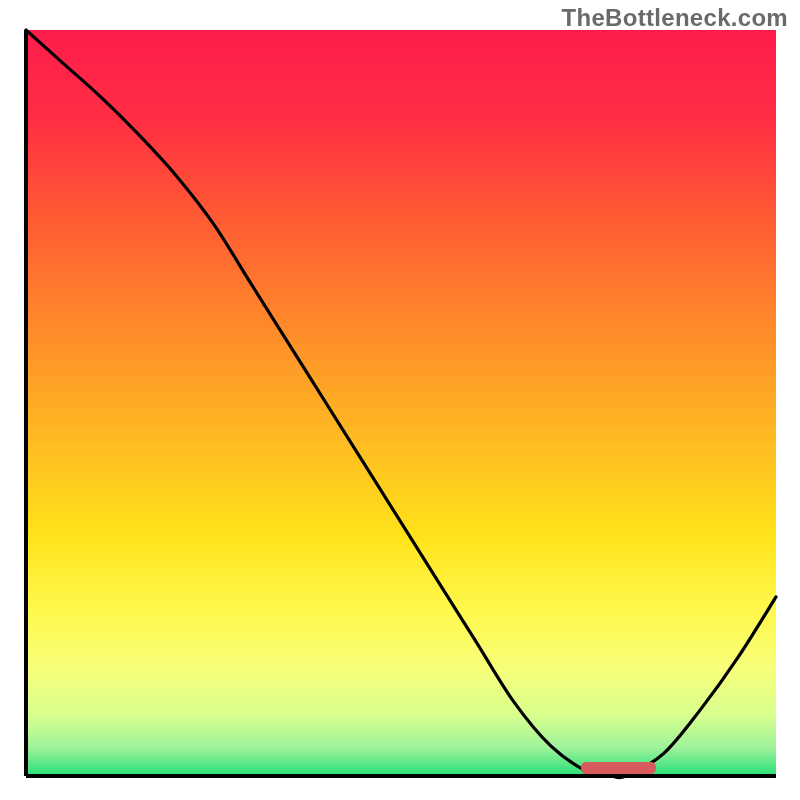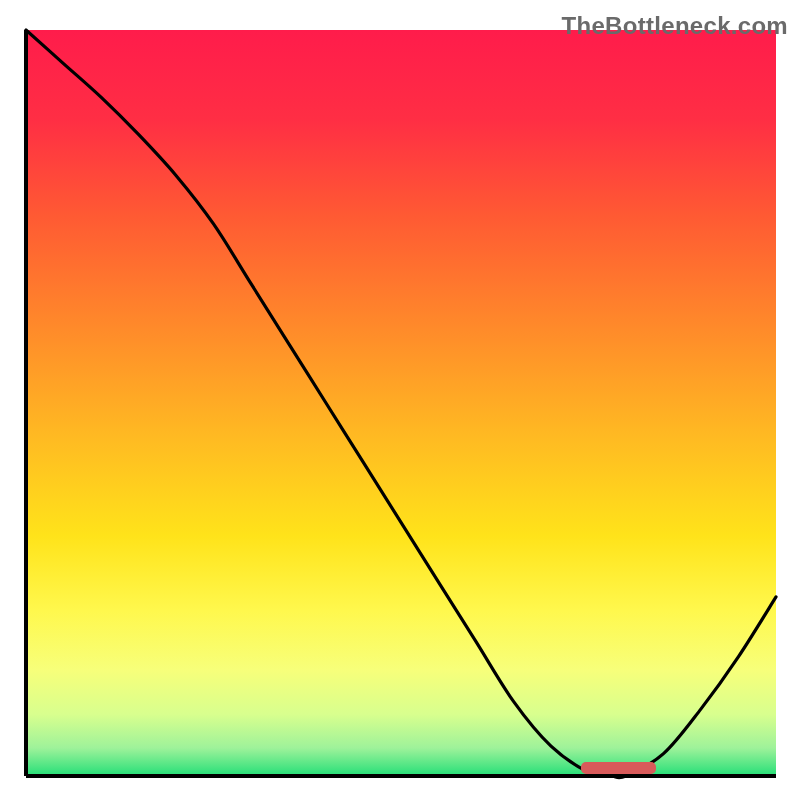--- a/index.html
+++ b/index.html
@@ -10,21 +10,21 @@
     background: #ffffff;
     overflow: hidden;
   }
   .chart-container {
     position: relative;
     width: 800px;
     height: 800px;
   }
   .watermark {
     position: absolute;
-    top: 12px;
+    top: 4px;
     right: 12px;
     font-family: Arial, Helvetica, sans-serif;
     font-size: 24px;
     font-weight: 600;
     color: #6a6a6a;
     letter-spacing: 0.3px;
     z-index: 10;
   }
   svg.chart {
     position: absolute;

